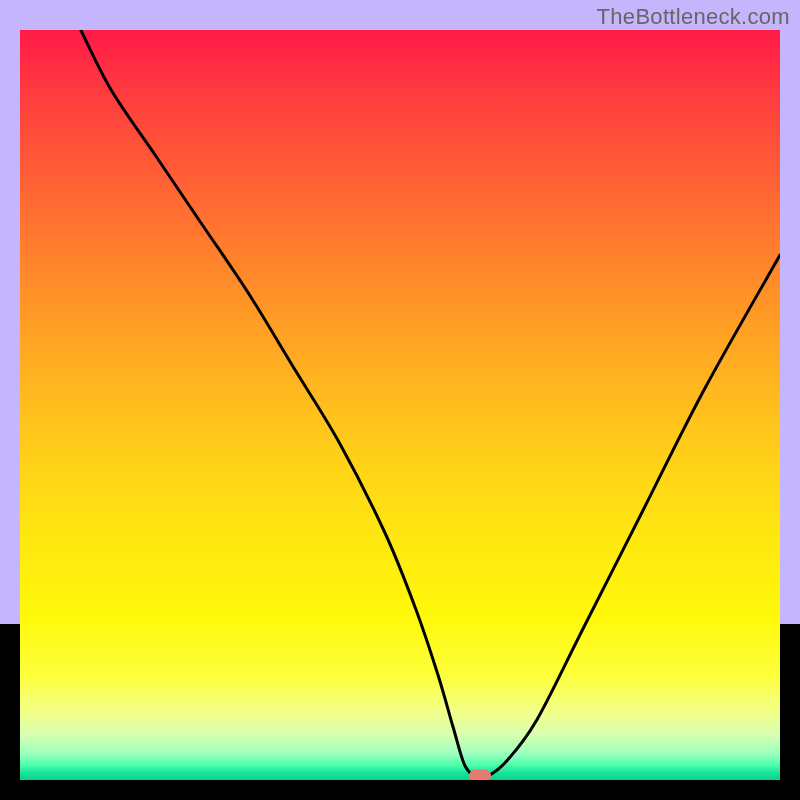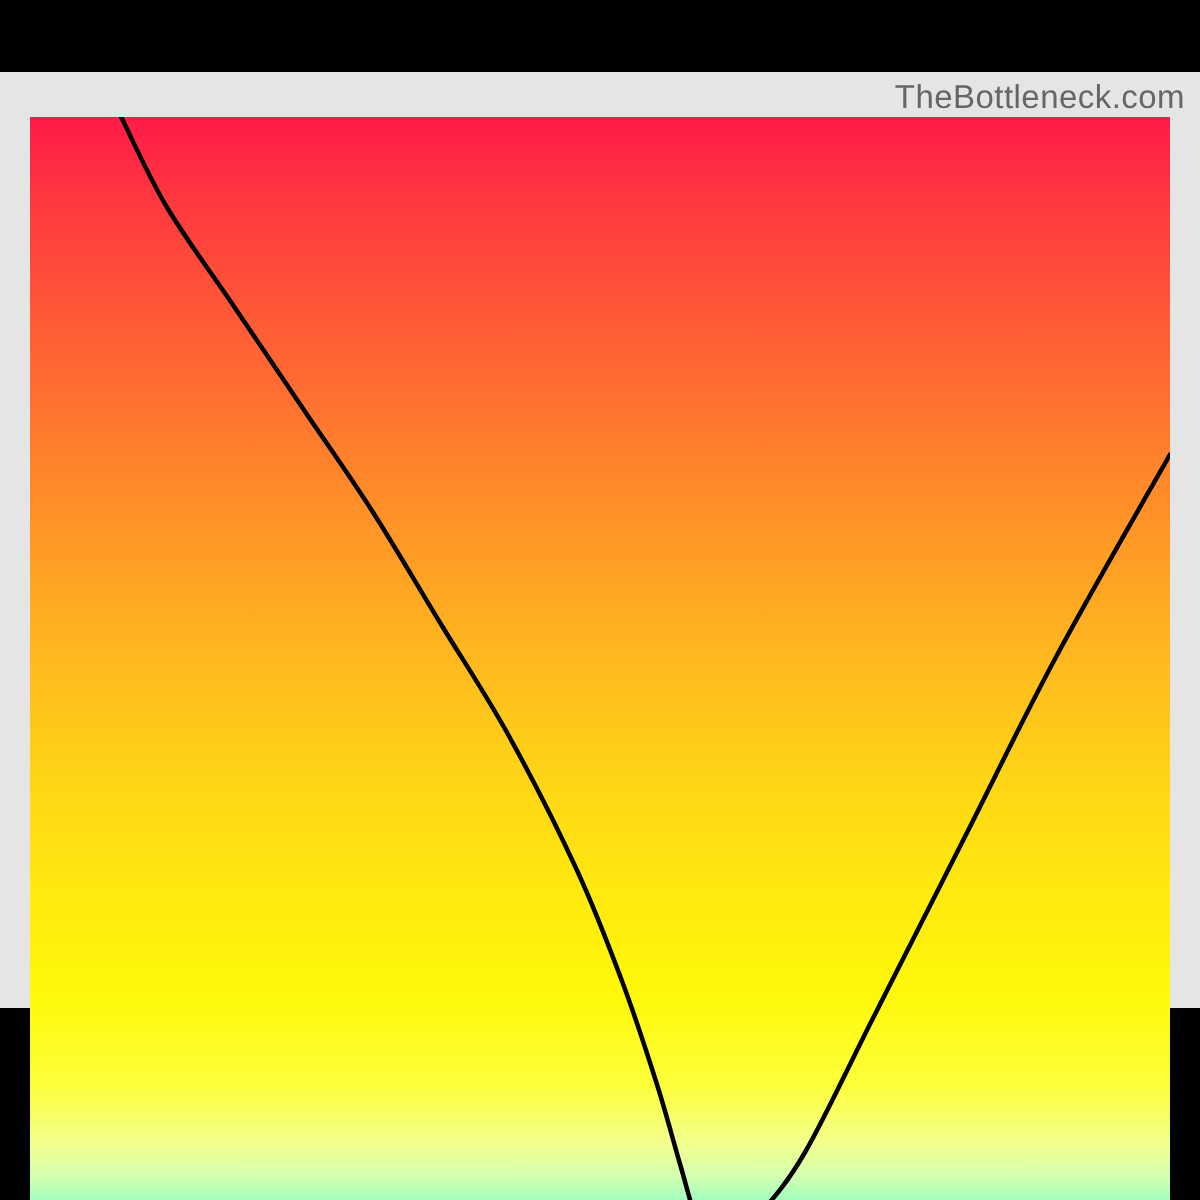--- a/index.html
+++ b/index.html
@@ -1,22 +1,21 @@
 <!DOCTYPE html>
 <html><head>
 <meta charset="utf-8">
 <style>
   * { margin: 0; padding: 0; box-sizing: border-box; }
   html, body { width: 800px; height: 800px; overflow: hidden; background: #000; font-family: Arial, Helvetica, sans-serif; }
   .frame {
     position: relative;
     width: 800px;
     height: 624px;
-    background: #e5e5e5;
-    margin-top: 48px;
+    background: #c4b5fd;
   }
   .watermark {
     position: absolute;
     top: 4px;
     right: 10px;
     color: #666;
     font-size: 22px;
     font-weight: 500;
     letter-spacing: 0.3px;
     z-index: 5;

